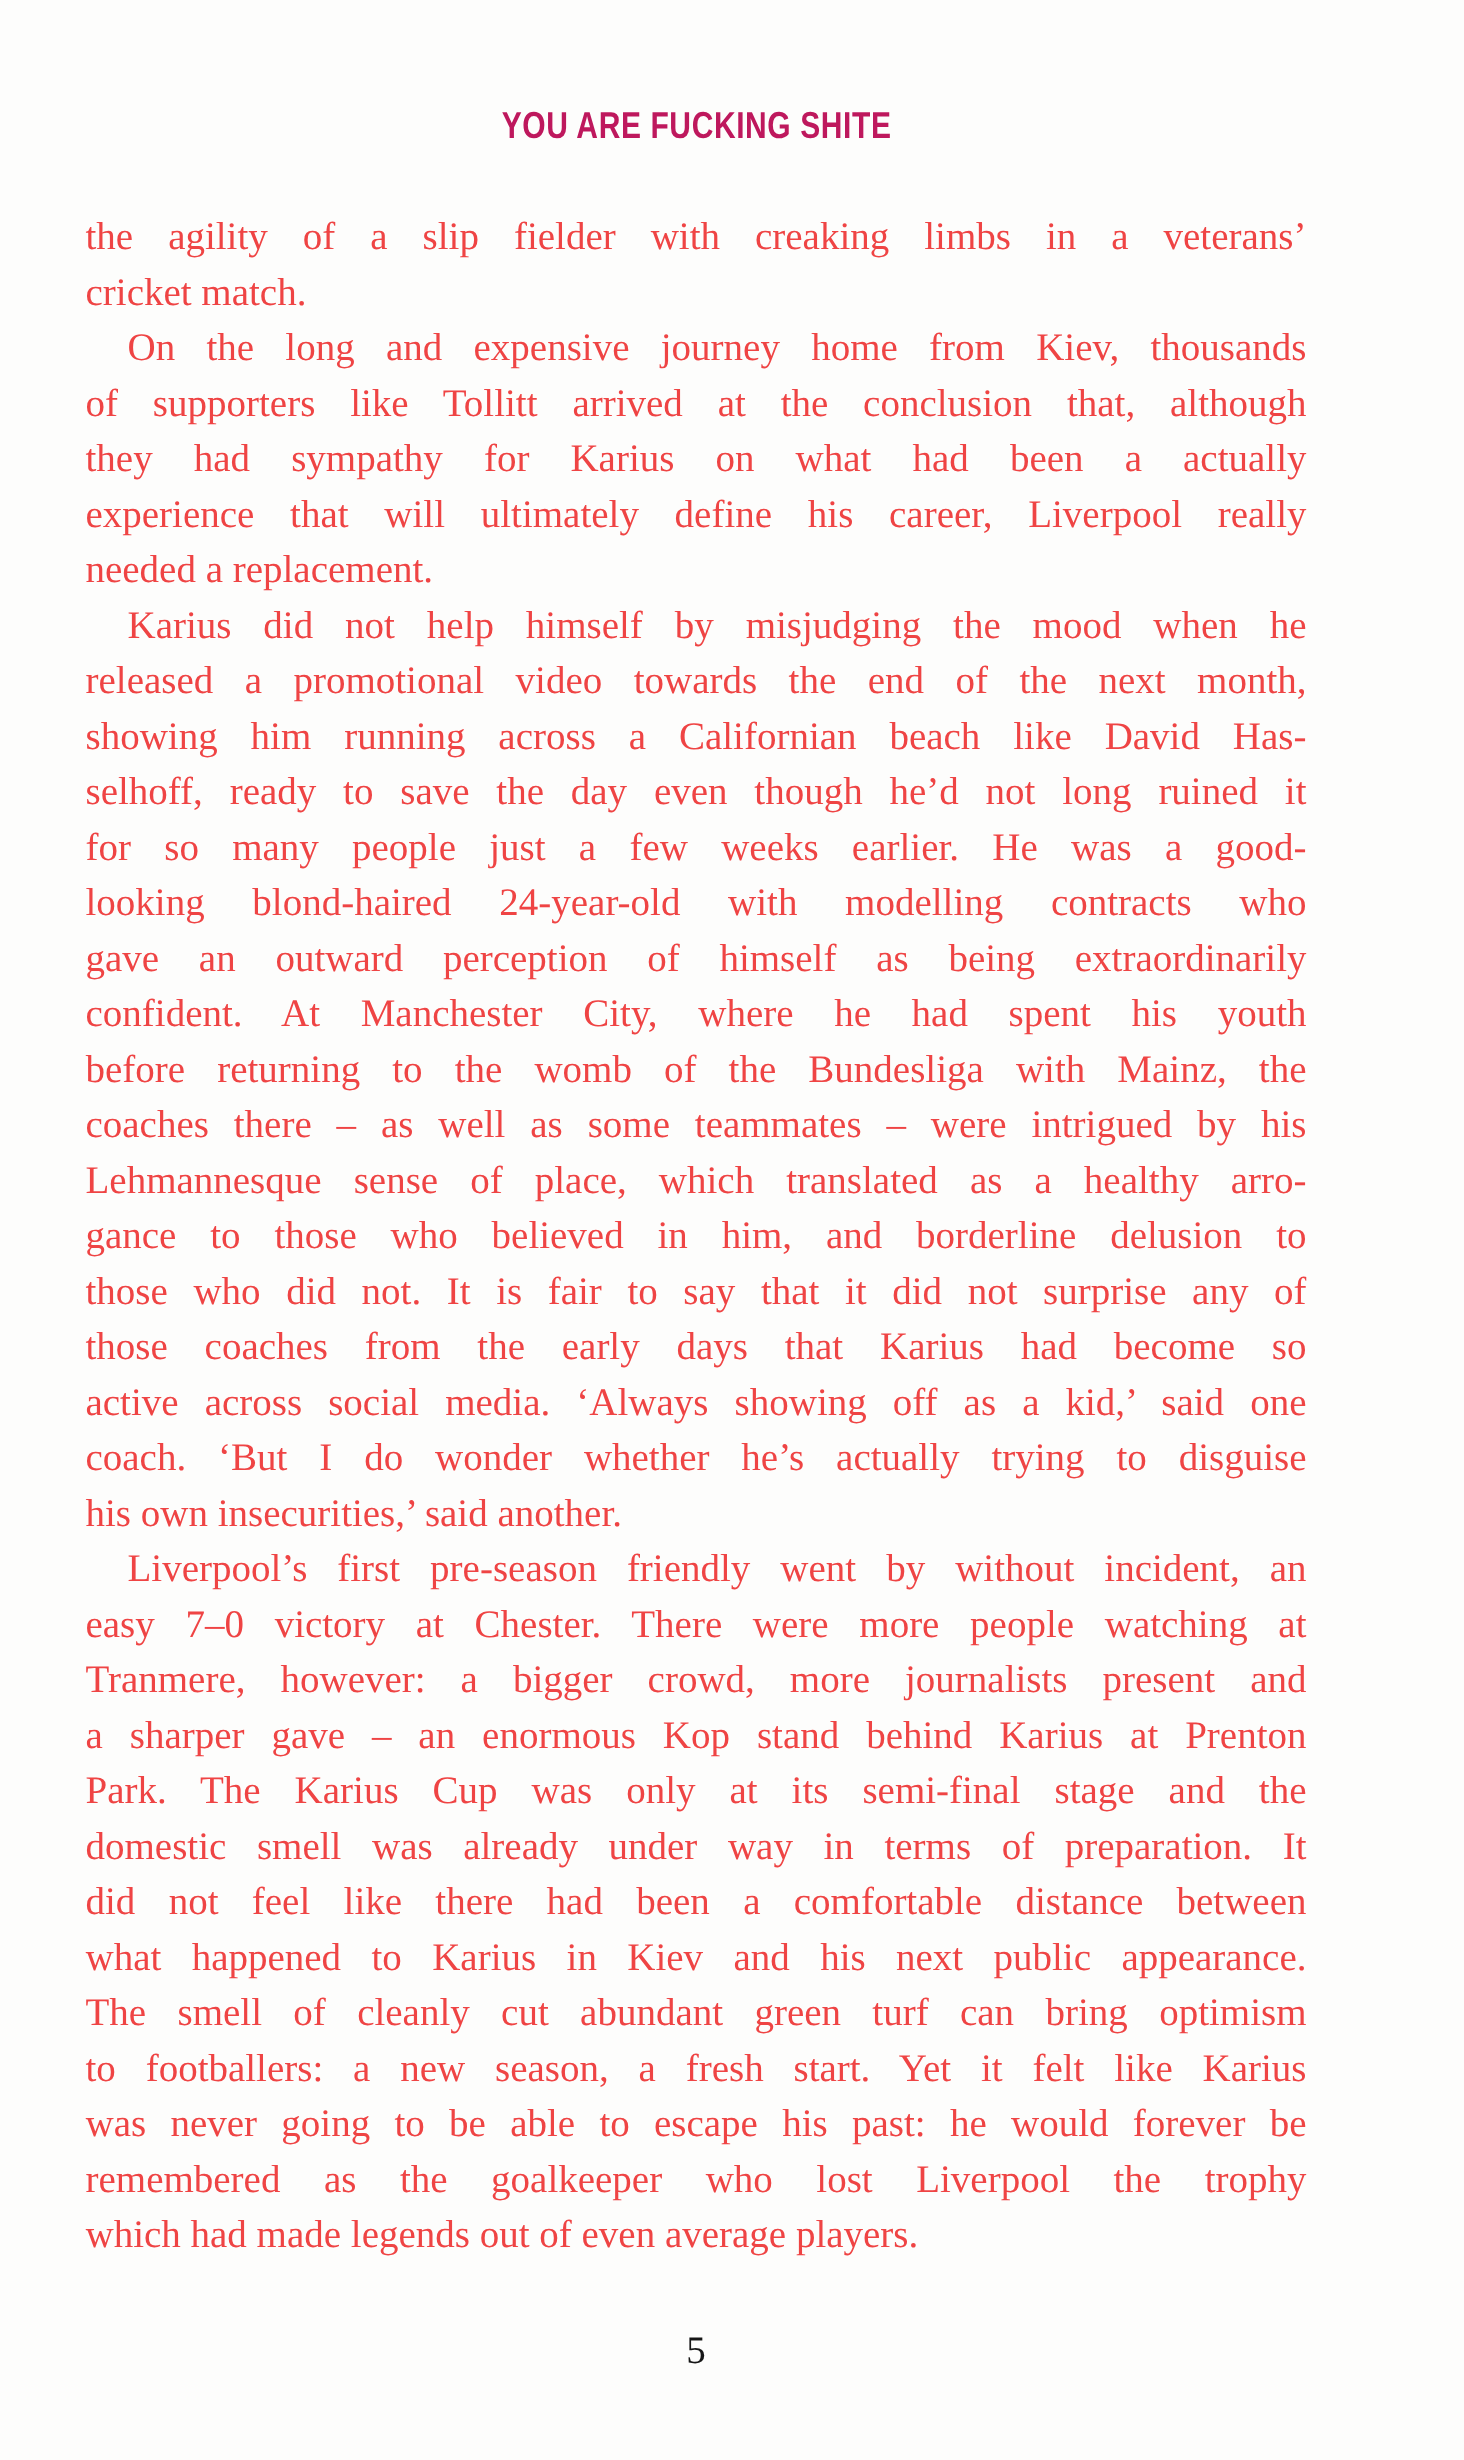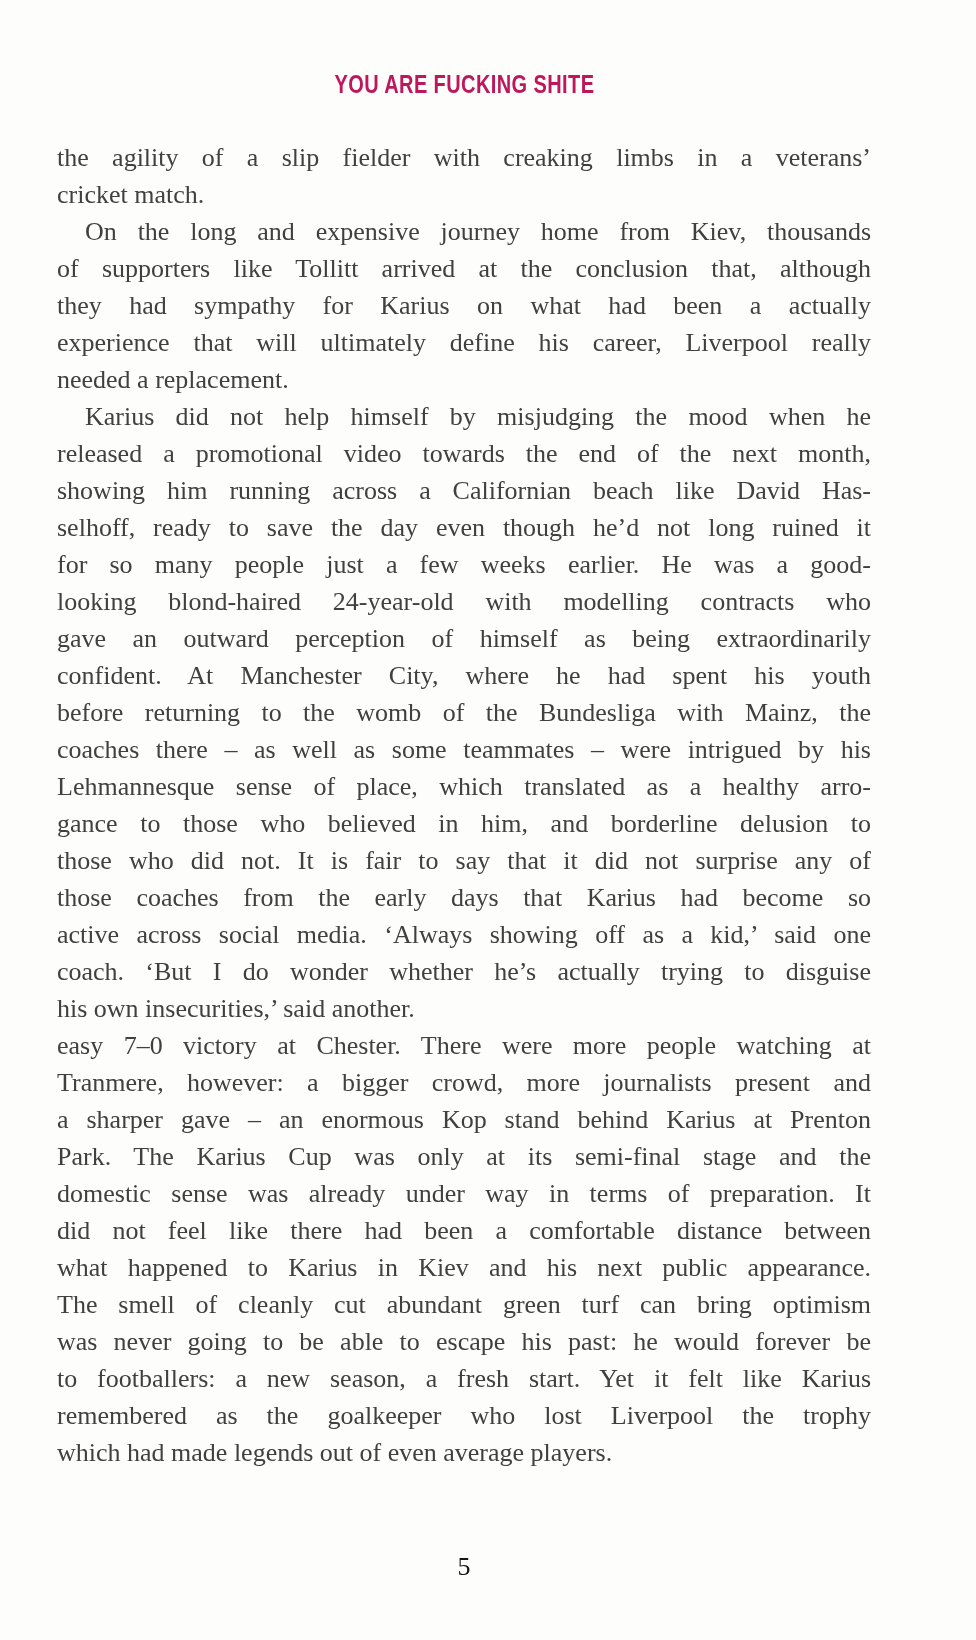--- a/index.html
+++ b/index.html
@@ -38,21 +38,21 @@
     transform-origin: center;
   }
   .body-text {
     position: absolute;
     top: 139px;
     left: 57px;
     width: 814px;
     font-family: "Liberation Serif", serif;
     font-size: 26px;
     line-height: 37px;
-    color: #404040;
+    color: #ef4444;
   }
   .paragraph {
     margin: 0;
   }
   .text-line {
     text-align: justify;
     text-align-last: justify;
     height: 37px;
     overflow: hidden;
     white-space: normal;
@@ -107,29 +107,30 @@
         <div class="text-line">coaches there – as well as some teammates – were intrigued by his</div>
         <div class="text-line">Lehmannesque sense of place, which translated as a healthy arro-</div>
         <div class="text-line">gance to those who believed in him, and borderline delusion to</div>
         <div class="text-line">those who did not. It is fair to say that it did not surprise any of</div>
         <div class="text-line">those coaches from the early days that Karius had become so</div>
         <div class="text-line">active across social media. ‘Always showing off as a kid,’ said one</div>
         <div class="text-line">coach. ‘But I do wonder whether he’s actually trying to disguise</div>
         <div class="text-line last">his own insecurities,’ said another.</div>
       </div>
       <div class="paragraph">
+        <div class="text-line indent">Liverpool’s first pre-season friendly went by without incident, an</div>
         <div class="text-line">easy 7–0 victory at Chester. There were more people watching at</div>
         <div class="text-line">Tranmere, however: a bigger crowd, more journalists present and</div>
         <div class="text-line">a sharper gave – an enormous Kop stand behind Karius at Prenton</div>
         <div class="text-line">Park. The Karius Cup was only at its semi-final stage and the</div>
-        <div class="text-line">domestic sense was already under way in terms of preparation. It</div>
+        <div class="text-line">domestic smell was already under way in terms of preparation. It</div>
         <div class="text-line">did not feel like there had been a comfortable distance between</div>
         <div class="text-line">what happened to Karius in Kiev and his next public appearance.</div>
         <div class="text-line">The smell of cleanly cut abundant green turf can bring optimism</div>
+        <div class="text-line">to footballers: a new season, a fresh start. Yet it felt like Karius</div>
         <div class="text-line">was never going to be able to escape his past: he would forever be</div>
-        <div class="text-line">to footballers: a new season, a fresh start. Yet it felt like Karius</div>
         <div class="text-line">remembered as the goalkeeper who lost Liverpool the trophy</div>
         <div class="text-line last">which had made legends out of even average players.</div>
       </div>
     </div>
 
   <div class="page-number">5</div>
 </div>
 
 </body></html>

